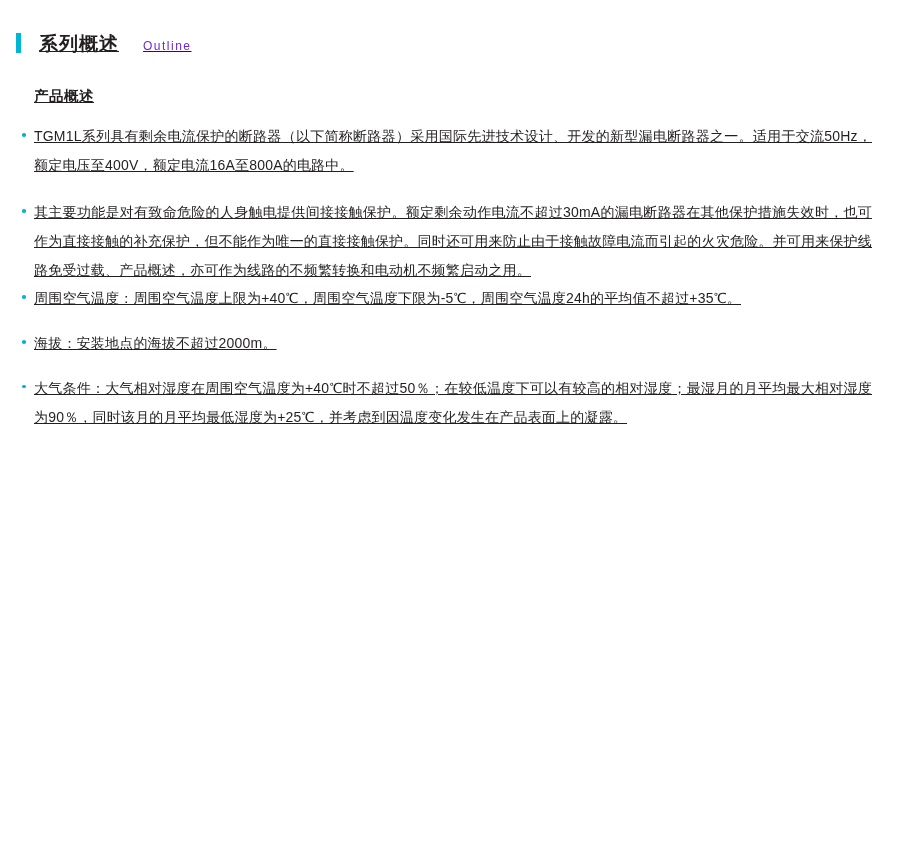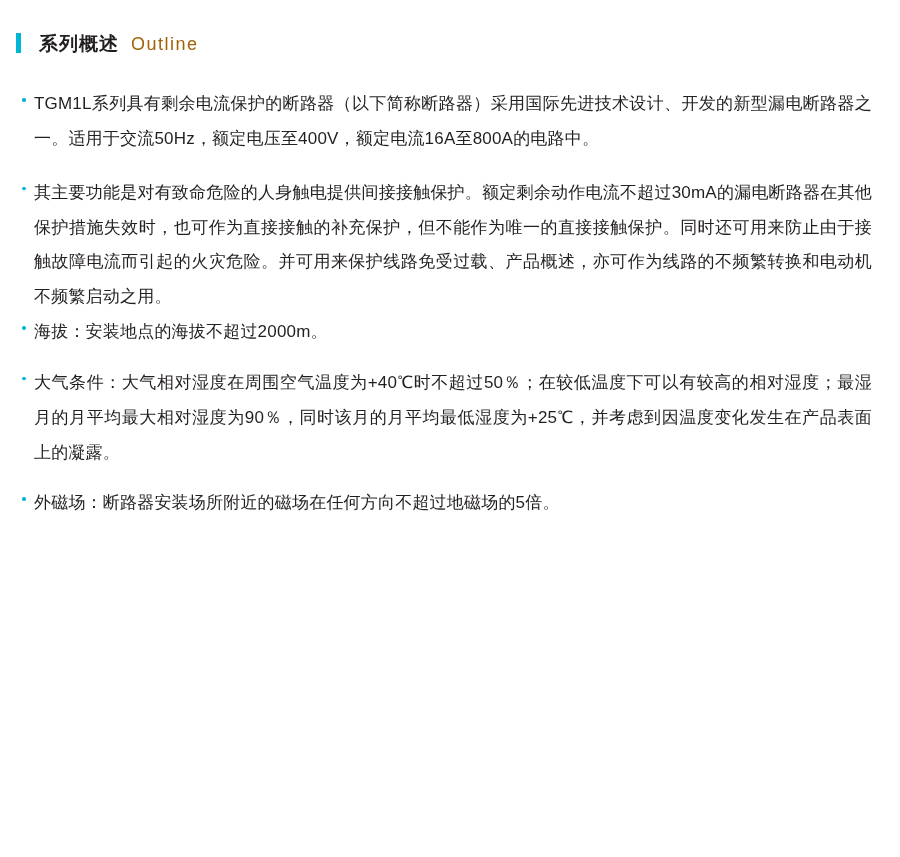--- a/index.html
+++ b/index.html
@@ -13,20 +13,21 @@
     font-family: "Liberation Sans", sans-serif;
     color: #231f20;
     -webkit-font-smoothing: antialiased;
   }
   .page {
     position: relative;
     width: 900px;
     min-height: 857px;
     box-sizing: border-box;
     padding: 30px 28px 8px 16px;
+    text-decoration: underline;
   }
 
   
   .section-header {
     display: flex;
     align-items: baseline;
     gap: 12px;
     margin: 0 0 30px 0;
     padding-left: 0;
   }
@@ -40,24 +41,25 @@
     margin-right: 6px;
     flex: 0 0 auto;
   }
   .section-title-cn {
     font-size: 19px;
     font-weight: bold;
     color: #231f20;
     letter-spacing: 1px;
   }
   .section-title-en {
-    font-size: 18px;
-    color: #a16207;
+    font-size: 12px;
+    color: #6d28d9;
     letter-spacing: 1.5px;
     font-weight: normal;
+    margin-left: 12px;
   }
 
   
   .sub-heading {
     font-size: 14.5px;
     font-weight: bold;
     color: #231f20;
     margin: 0 0 16px 0;
     padding-left: 18px;
     letter-spacing: 0.5px;
@@ -70,21 +72,21 @@
   
   .bullet-list {
     margin: 0;
     padding: 0;
     list-style: none;
   }
   .bullet-item {
     position: relative;
     padding-left: 18px;
     margin-bottom: 19px;
-    font-size: 17px;
+    font-size: 14px;
     line-height: 2.05;
     color: #231f20;
     letter-spacing: 0.2px;
     text-align: justify;
     text-justify: inter-ideograph;
   }
   .bullet-item:last-child {
     margin-bottom: 0;
   }
   .bullet-dot {
@@ -107,41 +109,42 @@
 <body>
 
 <div class="page">
 
   <div class="section-header">
     <span class="section-bar"></span>
     <span class="section-title-cn">系列概述</span>
     <span class="section-title-en">Outline</span>
   </div>
 
+  <div class="sub-heading">产品概述</div>
 
   <ul class="bullet-list">
     <li class="bullet-item">
       <span class="bullet-dot"></span>
       <span class="bullet-text">TGM1L系列具有剩余电流保护的断路器（以下简称断路器）采用国际先进技术设计、开发的新型漏电断路器之一。适用于交流50Hz，额定电压至400V，额定电流16A至800A的电路中。</span>
     </li>
     <li class="bullet-item">
       <span class="bullet-dot"></span>
       <span class="bullet-text">其主要功能是对有致命危险的人身触电提供间接接触保护。额定剩余动作电流不超过30mA的漏电断路器在其他保护措施失效时，也可作为直接接触的补充保护，但不能作为唯一的直接接触保护。同时还可用来防止由于接触故障电流而引起的火灾危险。并可用来保护线路免受过载、产品概述，亦可作为线路的不频繁转换和电动机不频繁启动之用。</span>
     </li>
   </ul>
 
 
   <ul class="bullet-list conditions">
     <li class="bullet-item">
       <span class="bullet-dot"></span>
+      <span class="bullet-text">周围空气温度：周围空气温度上限为+40℃，周围空气温度下限为-5℃，周围空气温度24h的平均值不超过+35℃。</span>
+    </li>
+    <li class="bullet-item">
+      <span class="bullet-dot"></span>
       <span class="bullet-text">海拔：安装地点的海拔不超过2000m。</span>
     </li>
     <li class="bullet-item">
       <span class="bullet-dot"></span>
       <span class="bullet-text">大气条件：大气相对湿度在周围空气温度为+40℃时不超过50％；在较低温度下可以有较高的相对湿度；最湿月的月平均最大相对湿度为90％，同时该月的月平均最低湿度为+25℃，并考虑到因温度变化发生在产品表面上的凝露。</span>
     </li>
-    <li class="bullet-item">
-      <span class="bullet-dot"></span>
-      <span class="bullet-text">外磁场：断路器安装场所附近的磁场在任何方向不超过地磁场的5倍。</span>
-    </li>
   </ul>
 
 </div>
 
 </body></html>

